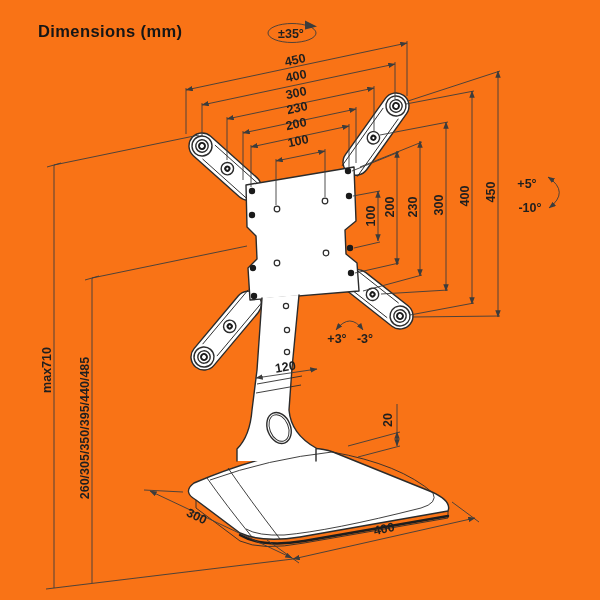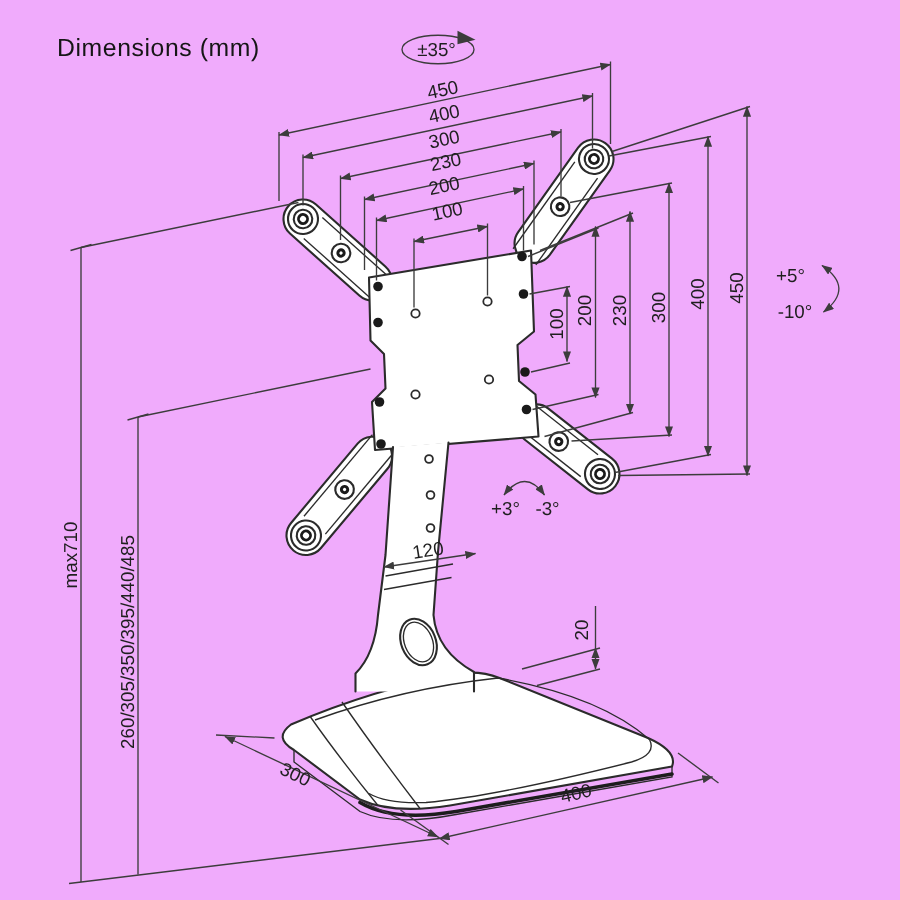--- a/index.html
+++ b/index.html
@@ -1,16 +1,16 @@
 <!DOCTYPE html>
 <html><head>
 <meta charset="utf-8">
 <style>
   html,body{margin:0;padding:0;background:#ffffff;}
-  .stage{width:600px;height:600px;position:relative;background:#f0abfc;overflow:hidden;}
+  .stage{width:600px;height:600px;position:relative;background:#f97316;overflow:hidden;font-weight:bold;}
   svg{display:block;}
   svg text{font-family:"Liberation Sans","DejaVu Sans",sans-serif;fill:#1f1f1f;font-size:12.5px;}
   text.title{font-size:16.5px;letter-spacing:.4px;fill:#161616;}
   text.small{font-size:12.5px;}
   .model{stroke:#2b2b2b;stroke-width:1.4;fill:none;stroke-linejoin:round;stroke-linecap:round;}
   .modelf{stroke:#2b2b2b;stroke-width:1.4;fill:#ffffff;stroke-linejoin:round;}
   .fillonly{fill:#ffffff;stroke:none;}
   .thin{stroke:#2b2b2b;stroke-width:.9;fill:none;}
   .heavy{stroke:#1d1d1d;stroke-width:2.4;fill:none;stroke-linecap:round;}
   .dim{stroke:#3c3c3c;stroke-width:.9;fill:none;}

